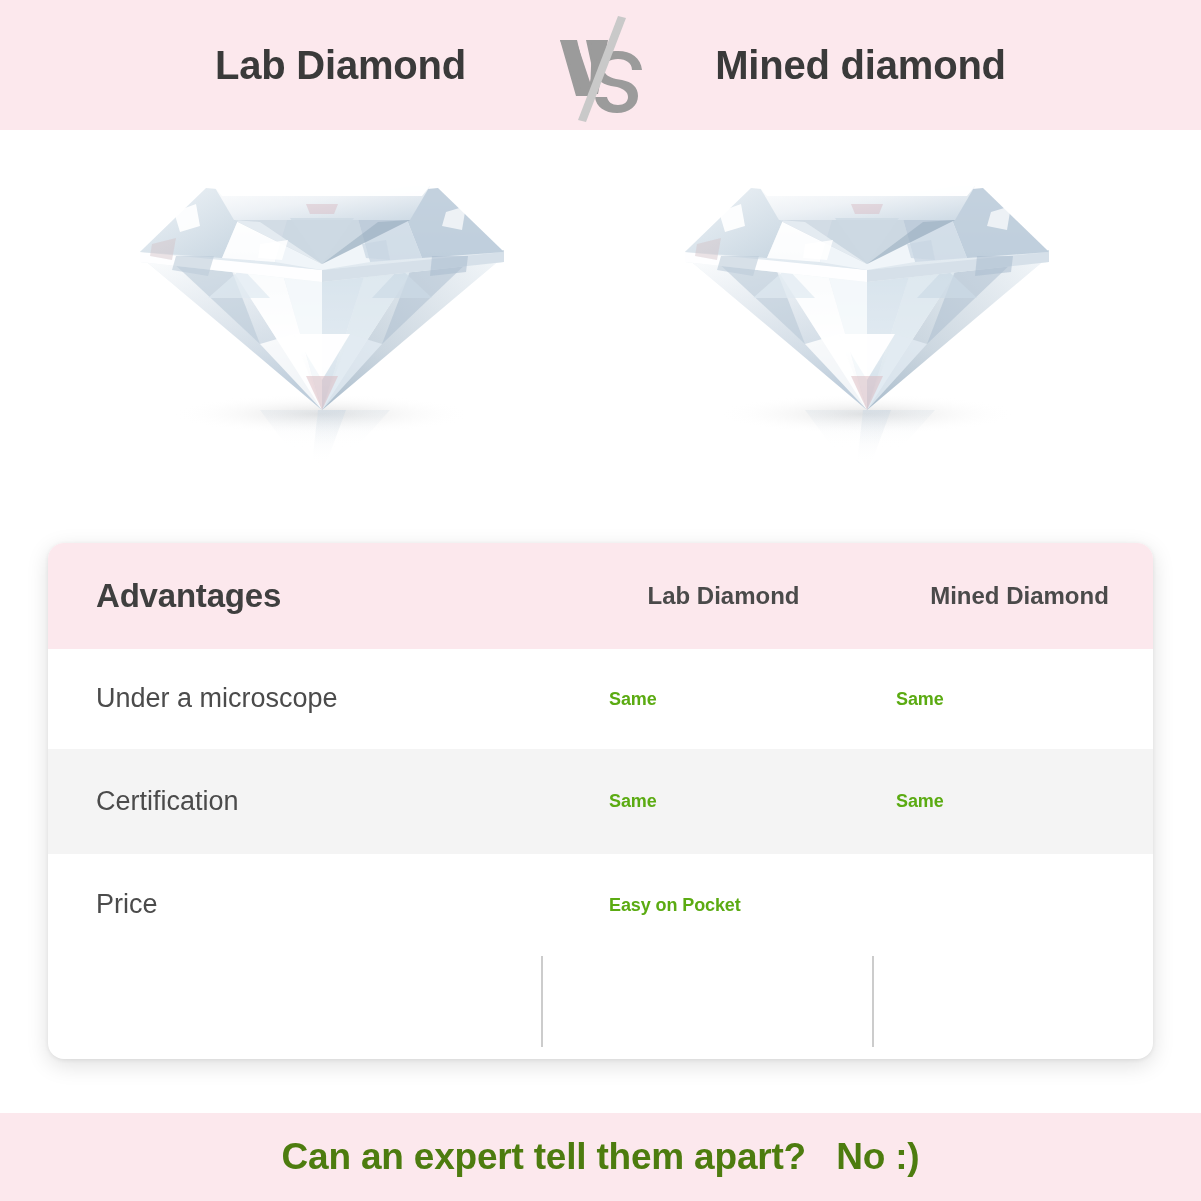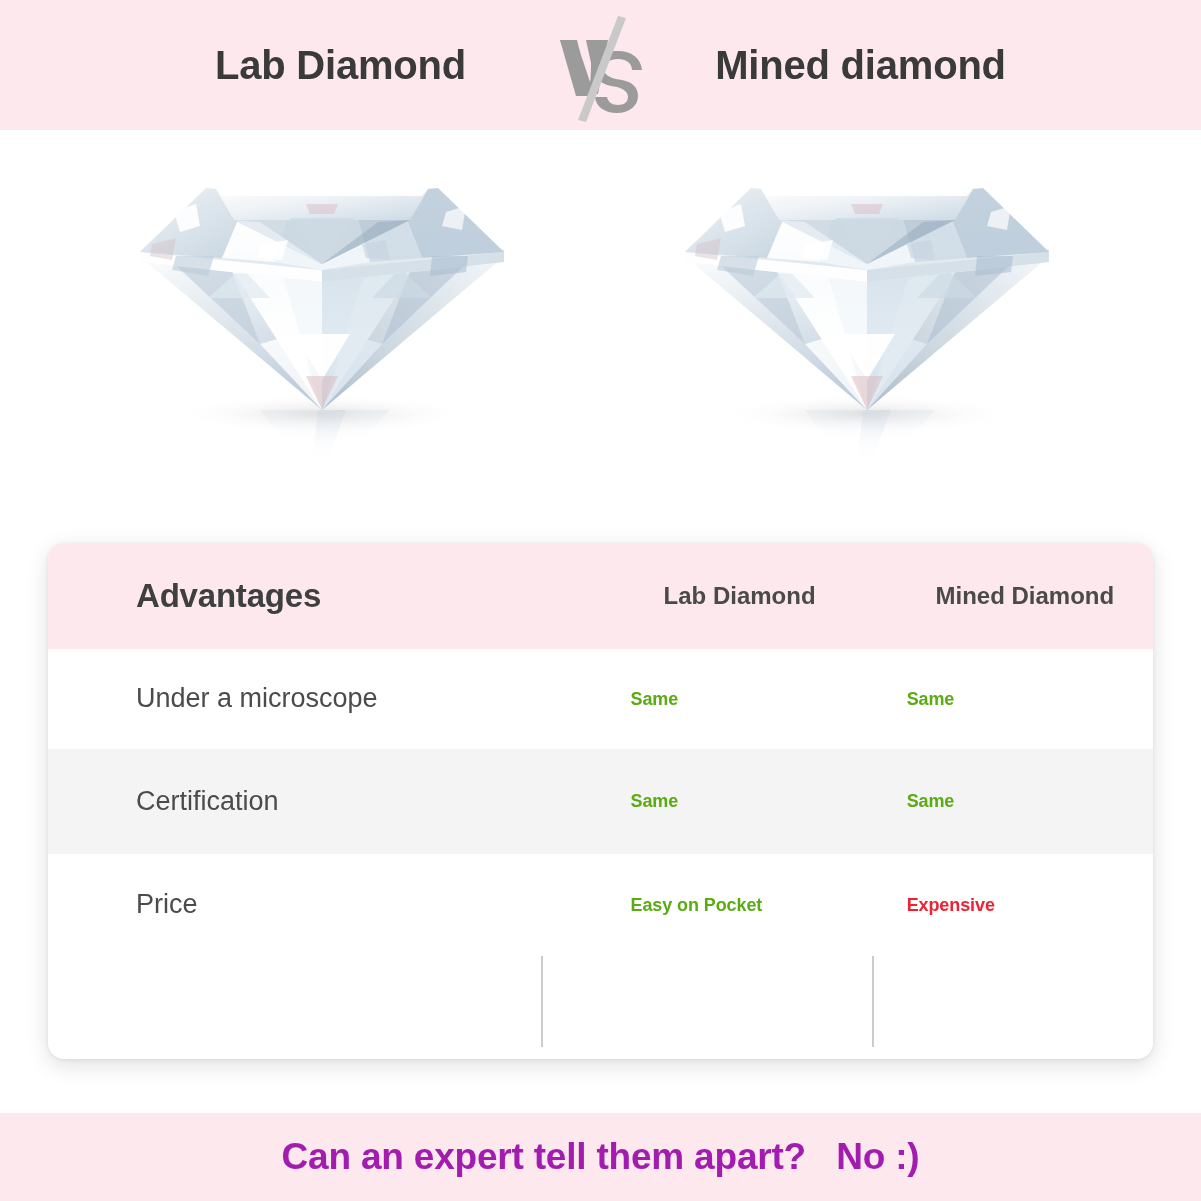--- a/index.html
+++ b/index.html
@@ -82,21 +82,20 @@
     position: relative;
     width: 100%;
     height: 100%;
   }
 
   .row {
     display: flex;
     width: 100%;
     box-sizing: border-box;
     position: relative;
-    padding-left: 40px;
   }
   .row.header {
     height: 106px;
     background: #fce8ed;
     align-items: center;
   }
   .row.r1 { height: 100px; background: #ffffff; align-items: center; }
   .row.r2 { height: 105px; background: #f4f4f4; align-items: center; }
   .row.r3 { height: 102px; background: #ffffff; align-items: center; }
   .row.r4 { height: 103px; background: #f4f4f4; align-items: center; }
@@ -156,21 +155,21 @@
     width: 1201px;
     height: 88px;
     background: #fce8ed;
     display: flex;
     align-items: center;
     justify-content: center;
   }
   .footer-text {
     font-size: 37px;
     font-weight: 700;
-    color: #a21caf;
+    color: #4d7c0f;
     letter-spacing: -0.2px;
     white-space: pre;
   }
 </style>
 </head>
 <body>
 
 <div class="top-band">
   <div class="title title-left">Lab Diamond</div>
 
@@ -377,23 +376,20 @@
       </div>
     </div>
 
     <div class="row r3">
       <div class="c-label">
         <span class="cell-label">Price</span>
       </div>
       <div class="c-lab">
         <span class="cell-val val-green">Easy on Pocket</span>
       </div>
-      <div class="c-mined">
-        <span class="cell-val val-red">Expensive</span>
-      </div>
     </div>
 
 
   </div>
 </div>
 
 <div class="bottom-band">
   <span class="footer-text">Can an expert tell them apart?</span>
   <span class="footer-text">&nbsp;&nbsp;&nbsp;</span>
   <span class="footer-text">No :)</span>

